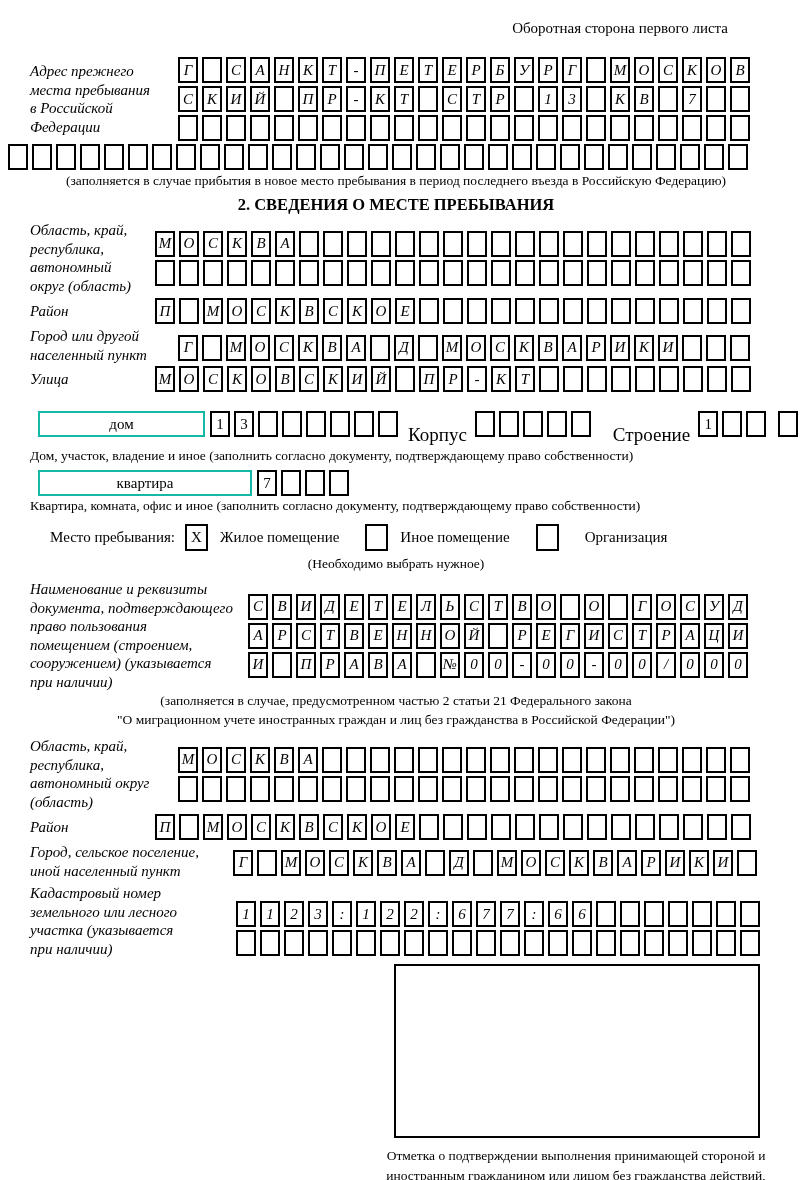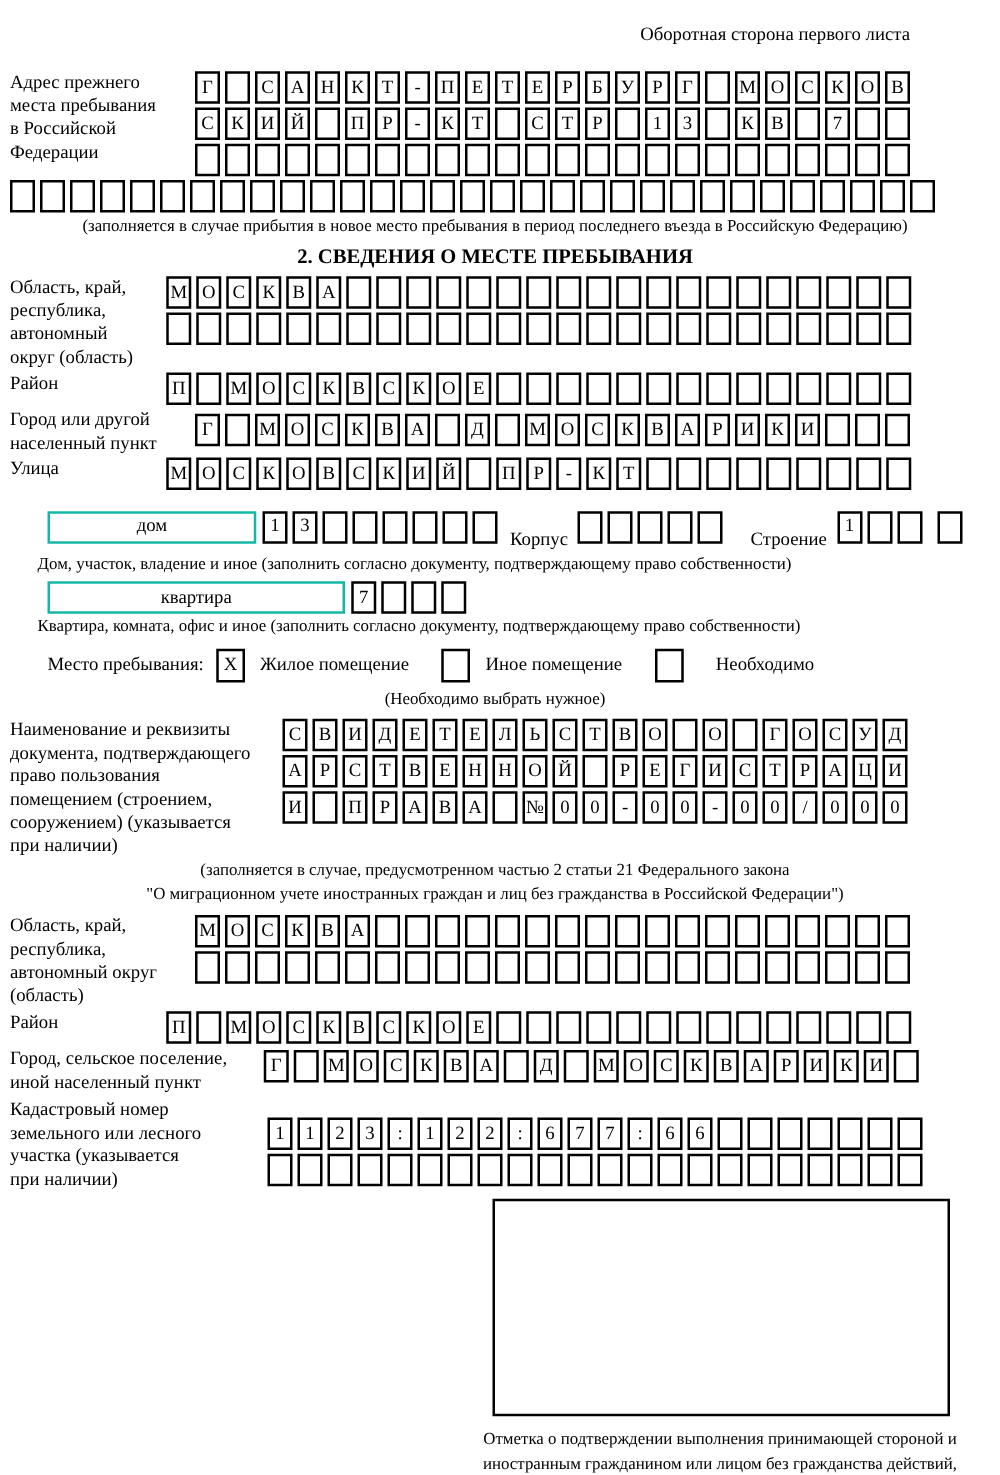--- a/index.html
+++ b/index.html
@@ -9,40 +9,40 @@
     font-family:"Liberation Serif","DejaVu Serif",serif; overflow:hidden;
   }
   .top-note {text-align:right; font-size:15px; padding-right:56px; margin-bottom:20px;}
 
   .cellrow {display:flex; gap:4px; margin-bottom:3px;}
   .cell {
     flex:none; width:20px; height:26px; box-sizing:border-box;
     border:2px solid #000; display:flex; align-items:center; justify-content:center;
     font-size:15px; line-height:1;
   }
-  .frow {display:flex; align-items:flex-start;}
+  .frow {display:flex; margin-left:22px; align-items:center;font-style:italic;}
   .flabel {flex:none; font-size:15px; line-height:18.5px;}
   .w148 {width:148px;} .w125 {width:125px;} .w218 {width:218px;} .w203 {width:203px;} .w206 {width:206px;}
 
   .note-center {font-size:13.5px; text-align:center; margin:2px 0 4px;}
   .note-left {font-size:13.5px; margin:2px 0 4px 22px;}
   .sec-title {font-size:16.5px; font-weight:bold; text-align:center; margin:6px 0 6px;}
   .fact-title {font-size:15.5px; font-weight:bold; text-align:center; margin:10px 0 8px;}
 
   .widebox {
     flex:none; box-sizing:border-box; border:2px solid #14b8a6; height:26px;
     display:flex; align-items:center; justify-content:center; font-size:15px;
   }
   .dom-row {display:flex; margin:10px 0 0 30px; align-items:center;}
   .dombox {width:167px;}
-  .kvbox {width:238px;}
-  .inline-lab {font-size:15px; padding:0 8px 0 10px; white-space:nowrap;margin-top:22px;}
+  .kvbox {width:214px;}
+  .inline-lab {font-size:19px; padding:0 8px 0 10px; white-space:nowrap;margin-top:22px;}
   .stroenie .cell:last-child {margin-left:8px;}
 
-  .mesto-row {display:flex; align-items:center; margin:10px 0 0 30px; font-size:15px;}
+  .mesto-row {display:flex; align-items:center; margin:10px 0 0 42px; font-size:15px;}
   .mesto-row .cell {width:23px; height:27px;}
   .mesto-gap1 {margin-left:10px;} .mesto-gap2 {margin-left:12px;} .mesto-gap3 {margin-left:26px;}
 
   .offset-top {margin-top:15px;}
   .fact-notes {font-size:13.5px; text-align:center; line-height:19px; margin-bottom:8px;}
 
   .stamp-box {width:366px; height:174px; box-sizing:border-box; border:2px solid #000; margin:6px 0 0 386px;}
   .stamp-caption {width:396px; margin:8px 0 0 370px; text-align:center; font-size:13.5px; line-height:19.5px;}
   .mb0 {margin-bottom:0;}
 </style>
@@ -385,21 +385,21 @@
         <span class="cell">X</span>
       </span>
     <span class="mesto-gap2">Жилое помещение</span>
     <span class="cellrow mb0 mesto-gap3">
         <span class="cell"></span>
       </span>
     <span class="mesto-gap2">Иное помещение</span>
     <span class="cellrow mb0 mesto-gap3">
         <span class="cell"></span>
       </span>
-    <span class="mesto-gap3">Необходимо</span>
+    <span class="mesto-gap3">Организация</span>
   </div>
   <div class="note-center" style="margin-top:5px;">(Необходимо выбрать нужное)</div>
 
   <div class="frow" style="margin-top:8px;">
     <div class="flabel w218">
       <div>Наименование и реквизиты</div>
       <div>документа, подтверждающего</div>
       <div>право пользования</div>
       <div>помещением (строением,</div>
       <div>сооружением) (указывается</div>

